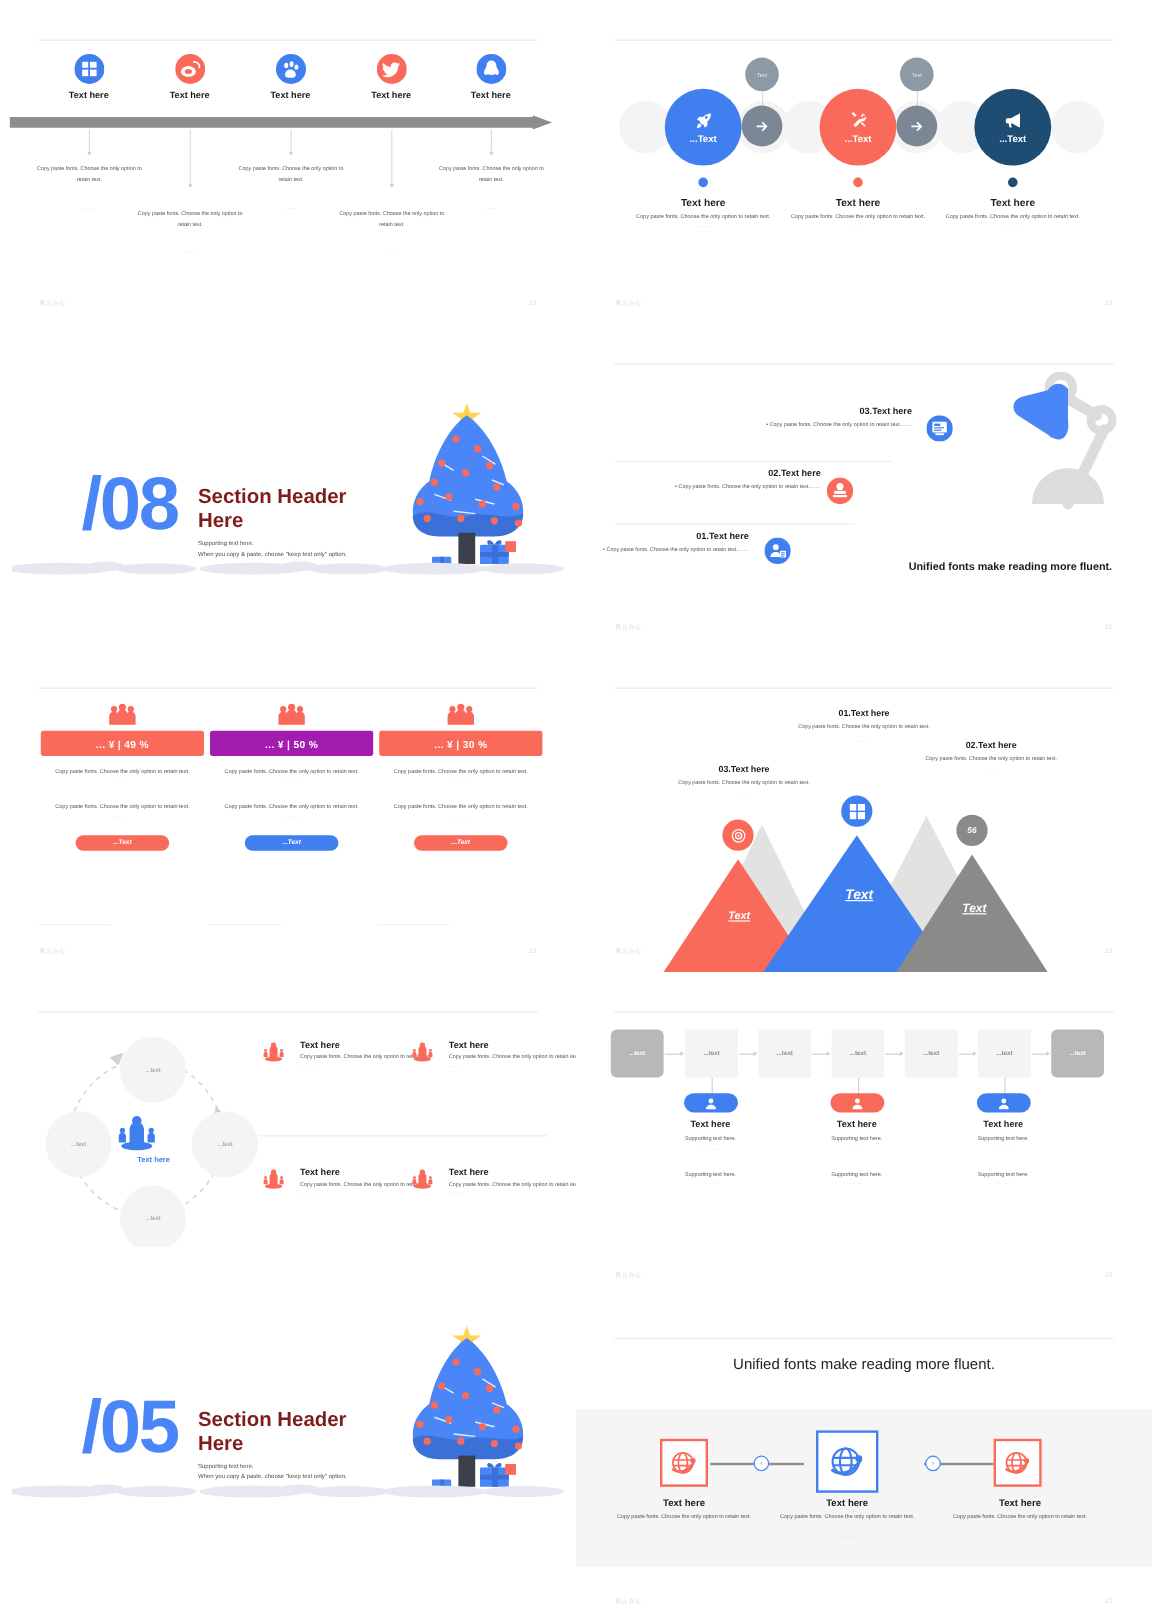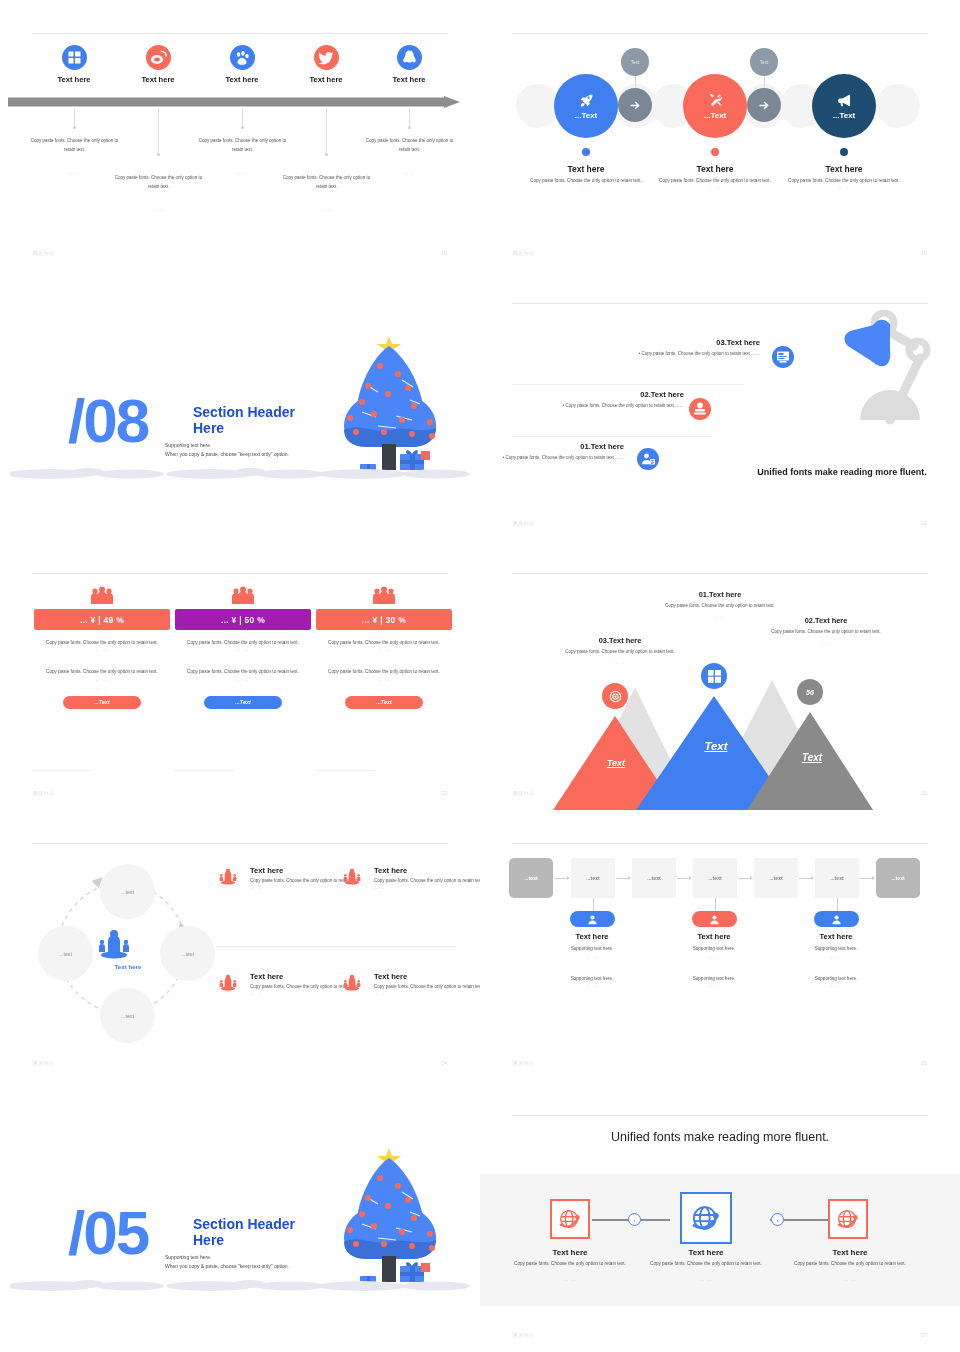--- a/index.html
+++ b/index.html
@@ -74,21 +74,21 @@
   .s2-col { position: absolute; width: 132px; text-align: center; }
   .s2-col .ttl { font-size: 8.5px; }
   .s2-col .body-txt { margin-top: 3px; }
 
   
   .sec-num {
     position: absolute; font-size: 62px; font-weight: bold; color: #4a86f7;
     letter-spacing: -2px; line-height: 1;
   }
   .sec-h { position: absolute; }
-  .sec-h h2 { font-size: 14px; font-weight: bold; color: #1d4ed8; margin-left: 28px; }
+  .sec-h h2 { font-size: 17px; font-weight: bold; color: #7f1d1d; }
   .sec-h p { font-size: 5px; color: #4a4a4a; margin-top: 5px; line-height: 1.75; }
   .snow { position: absolute; left: 10px; width: 460px; height: 14px; }
 
   
   .s4-row { position: absolute; }
   .s4-row h3 { font-size: 7.6px; font-weight: bold; text-align: right; color: #1b1b1b; }
   .s4-row p { font-size: 4.5px; line-height: 1.85; color: #555; text-align: right; margin-top: 3px; }
   .s4-sep { position: absolute; height: 1px; background: #eeeeee; }
   .s4-ic { position: absolute; width: 22px; height: 22px; }
   .s4-cap {
@@ -833,21 +833,21 @@
       <p style="margin-top:4px">Supporting text here.</p>
       <div class="dots">… …</div>
       <p style="margin-top:16px">Supporting text here.</p>
       <div class="dots">… …</div>
     </div>
 
     <div class="footer-brand">风云办公</div>
     <div class="footer-page">25</div>
   </div>
 
-  <div class="slide" style="left:0;top:1082px;height:270px">
+  <div class="slide" style="left:0;top:1039px;height:270px">
     <div class="sec-num" style="left:68px;top:120px">/05</div>
     <div class="sec-h" style="left:165px;top:134px;width:160px">
       <h2>Section Header Here</h2>
       <p>Supporting text here.</p>
       <p style="margin-top:0">When you copy &amp; paste, choose "keep text only" option.</p>
     </div>
     <div style="position:absolute;left:322px;top:60px">
       <svg width="130" height="140" viewBox="0 0 130 140">
         <polygon points="67,6 70,14 79,14 72,19 75,28 67,23 59,28 62,19 55,14 64,14" fill="#ffd34e"></polygon>
         <path d="M67 16 C52 26 40 50 36 70 C33 84 40 96 52 100 L84 100 C97 96 104 84 100 70 C95 49 83 27 67 16Z" fill="#4a86f7"></path>

